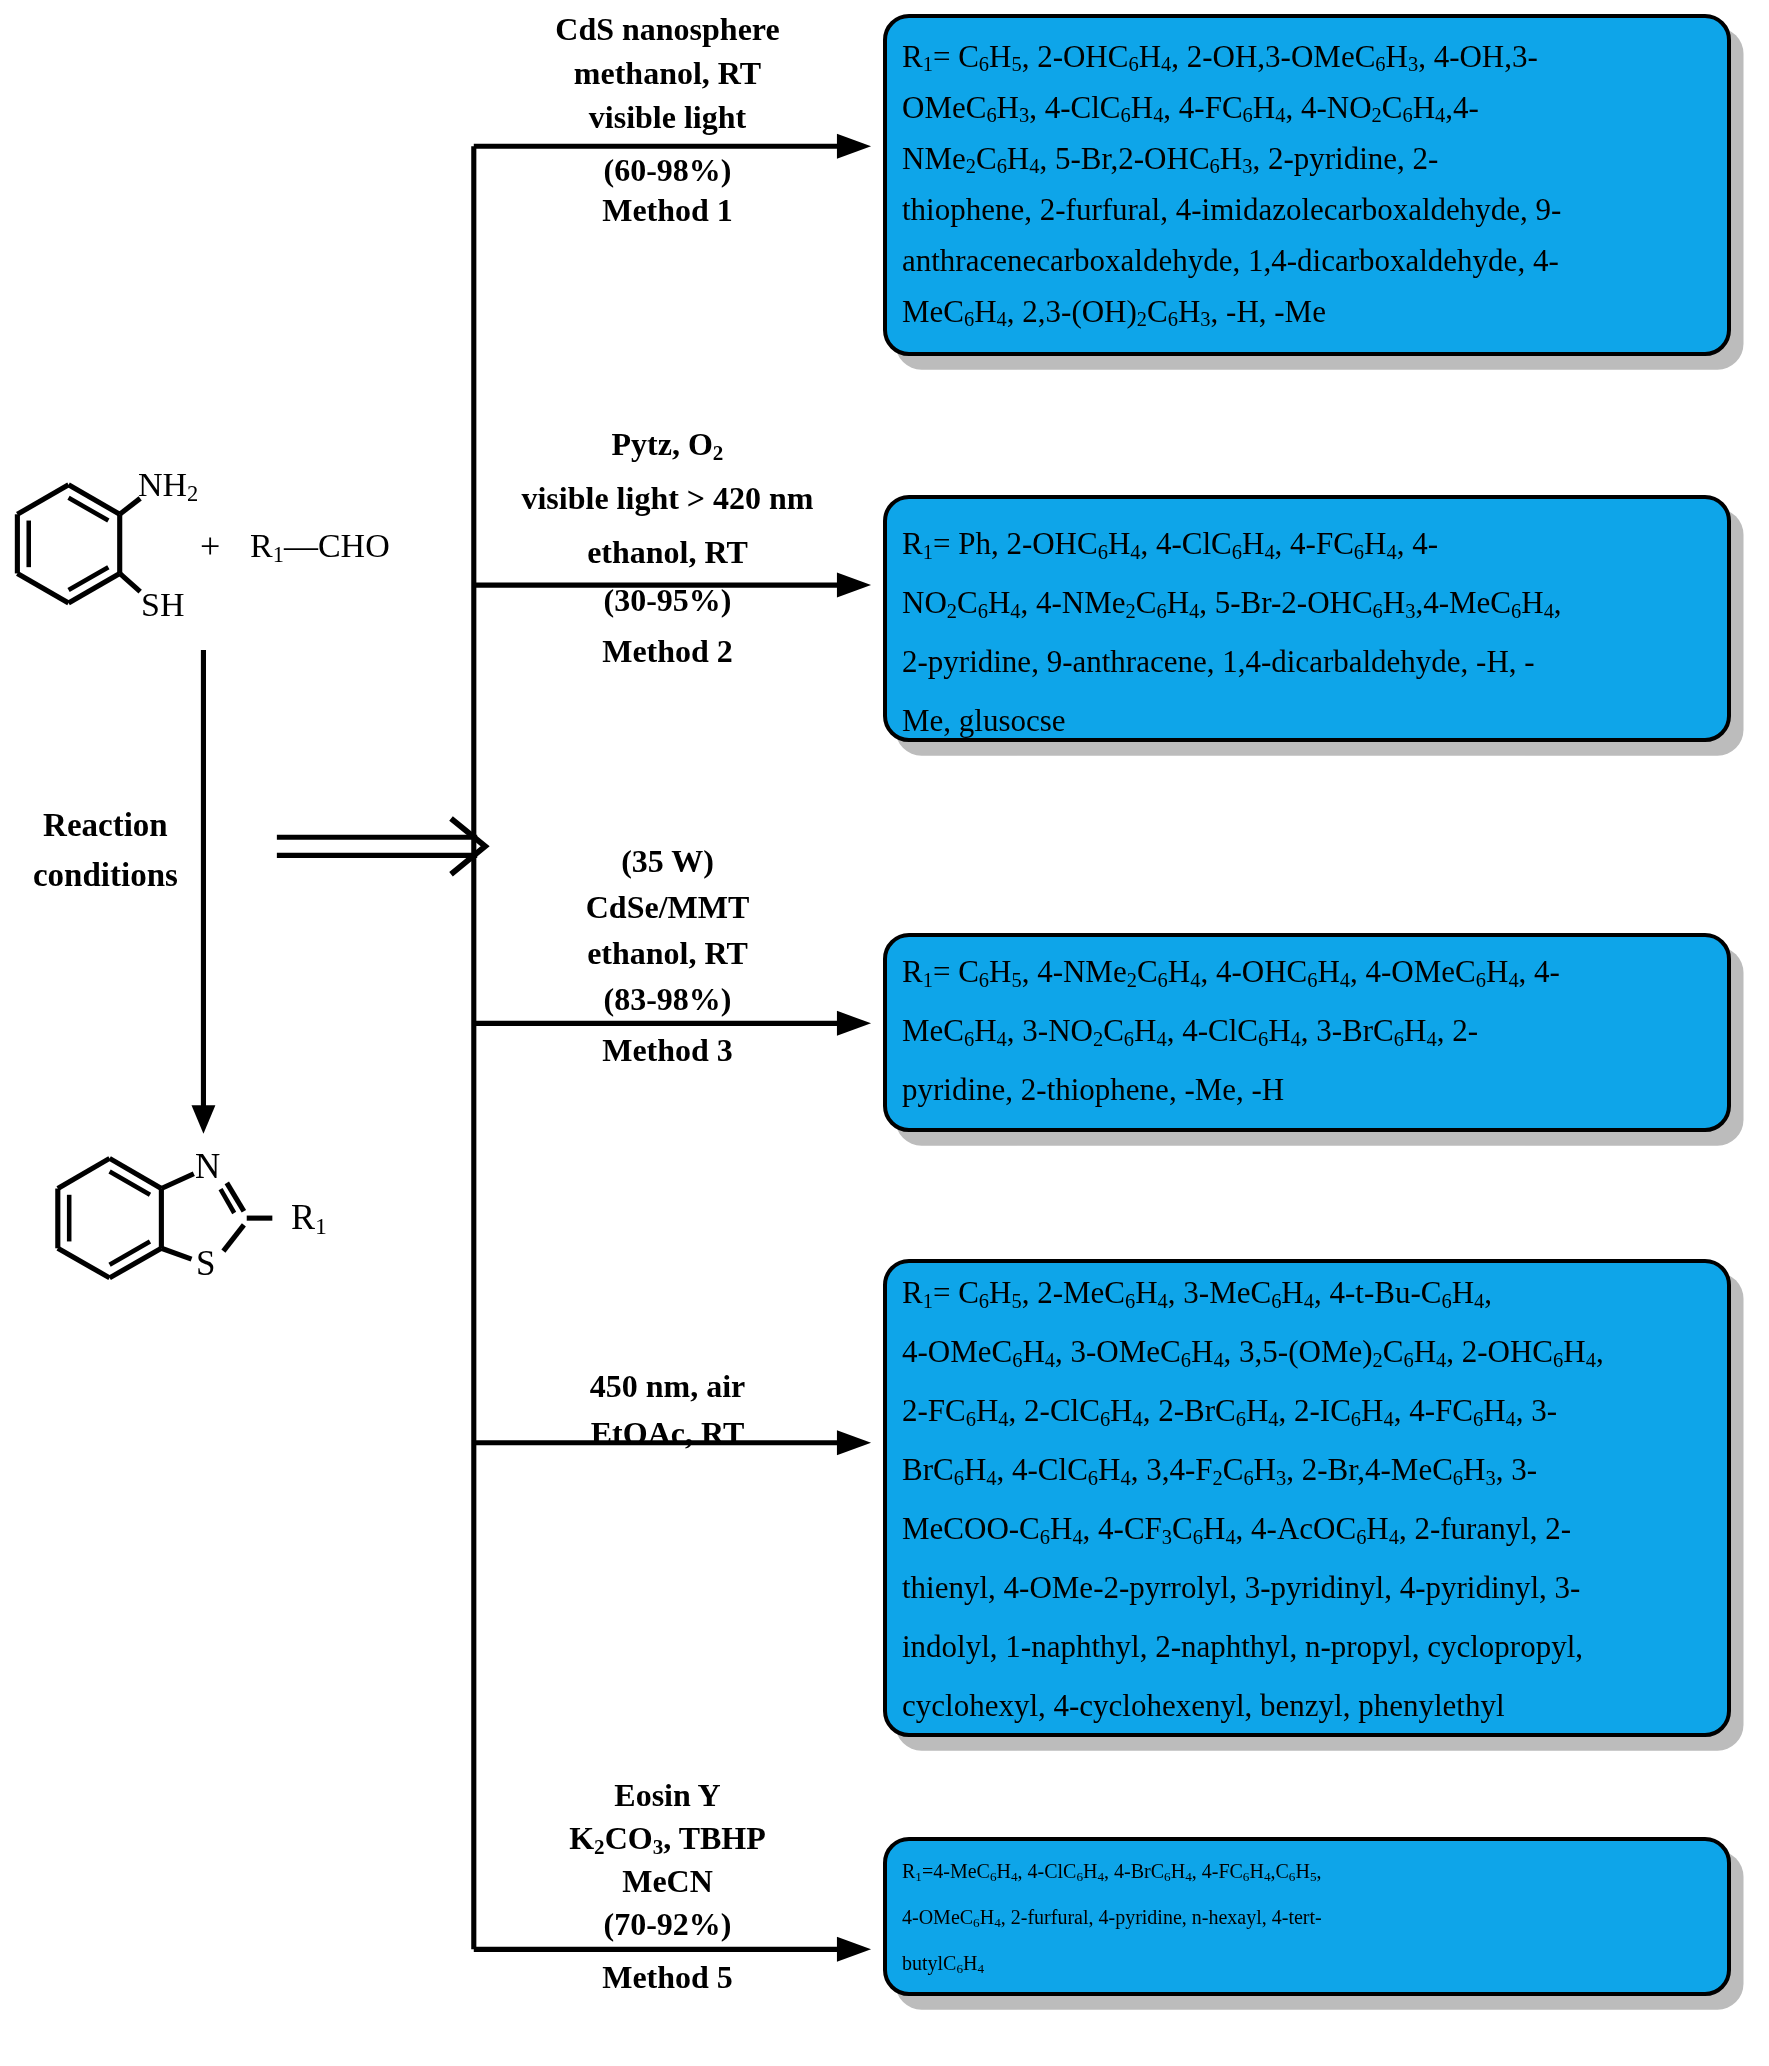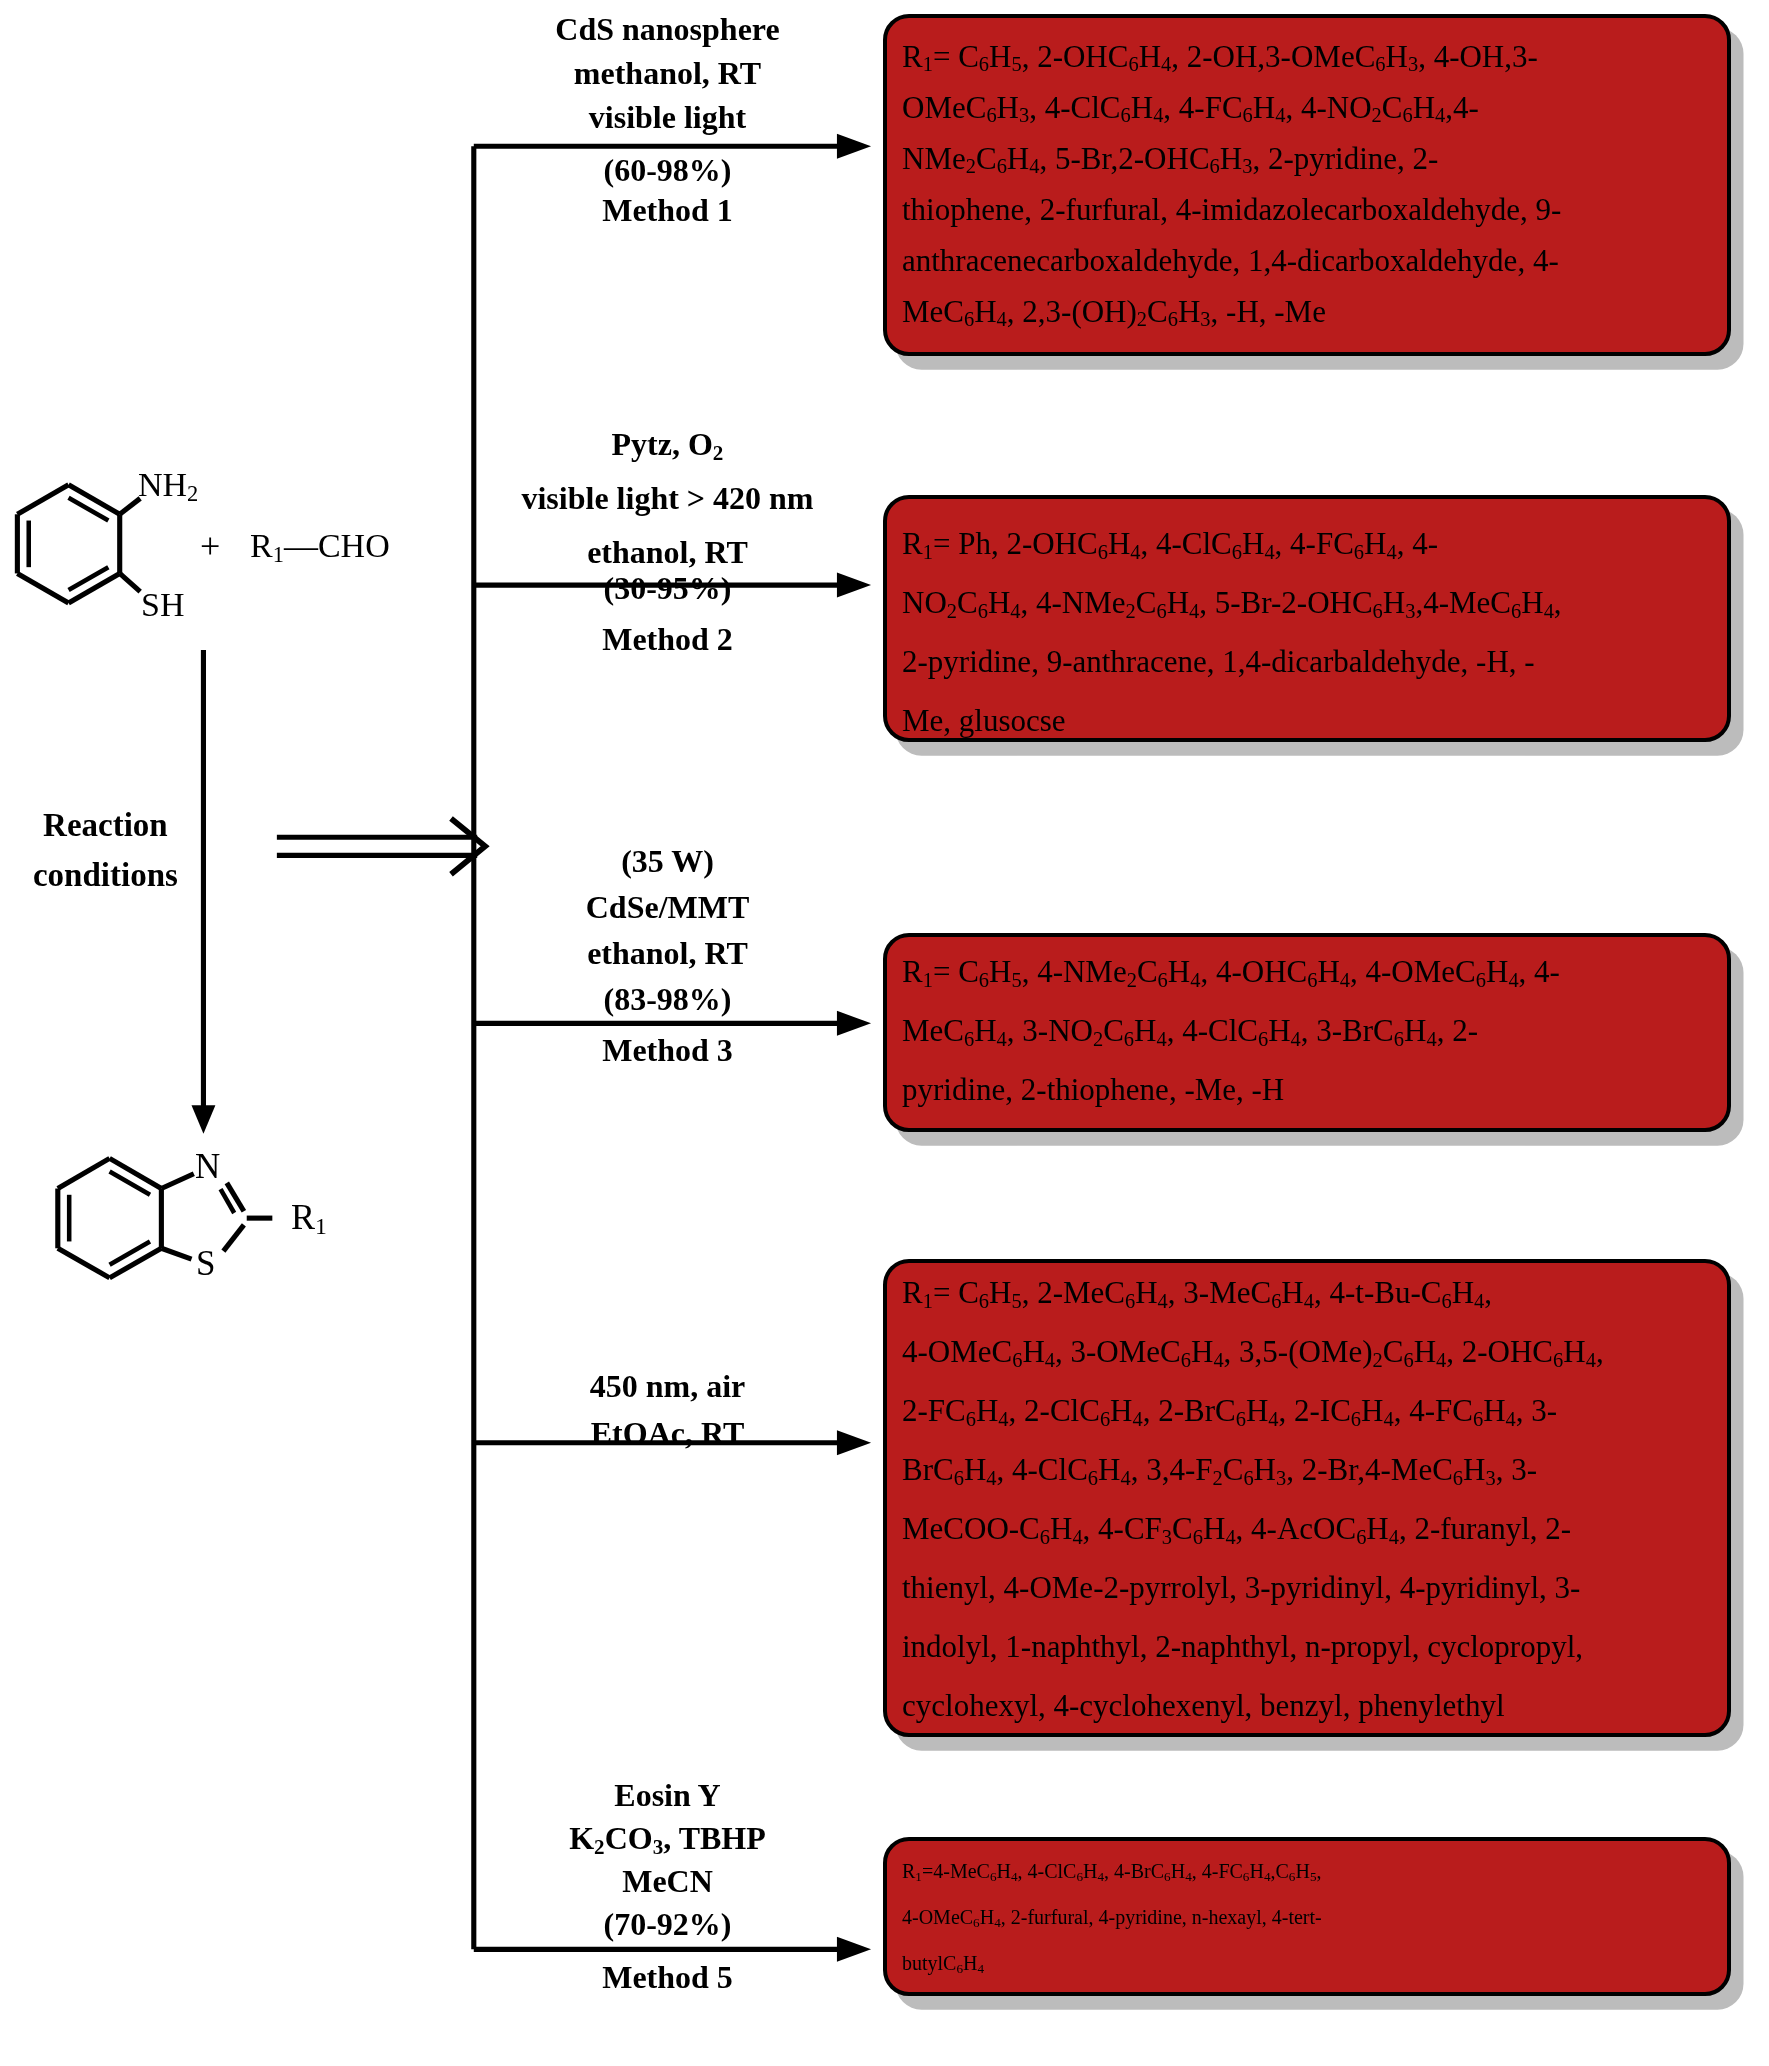--- a/index.html
+++ b/index.html
@@ -2,21 +2,21 @@
 <html style="font-size:9px"><head>
 <meta charset="utf-8">
 <style>
   html,body{margin:0;padding:0;background:#fff;}
   body{font-family:"Liberation Serif","DejaVu Serif",serif;color:#000;}
   .canvas{position:relative;width:1770px;height:2066px;background:#fff;overflow:hidden;}
   .overlay{position:absolute;left:0;top:0;width:1770px;height:2066px;pointer-events:none;}
   .struct{position:absolute;}
   .lbl{position:absolute;white-space:nowrap;}
   .cond{position:absolute;left:474px;width:387px;text-align:center;font-weight:bold;white-space:nowrap;}
-  .box{position:absolute;left:883px;width:848px;box-sizing:border-box;background:#b91c1c;
+  .box{position:absolute;left:883px;width:848px;box-sizing:border-box;background:#0ea5e9;
        border:4px solid #000;border-radius:26px;box-shadow:12.5px 13.7px 0 #bcbcbc;
        padding:0 15px;white-space:nowrap;overflow:hidden;}
   sub{font-size:.66em;line-height:0;vertical-align:baseline;position:relative;bottom:-0.22em;}
   svg line, svg path, svg polyline{stroke:#000;fill:none;}
   svg polygon{fill:#000;stroke:none;}
 </style>
 </head>
 <body>
 
 <div class="canvas">
@@ -107,21 +107,21 @@
   </svg>
   <div class="lbl" style="left:195px;top:1147px;font-size:35px;">N</div>
   <div class="lbl" style="left:196px;top:1244px;font-size:35px;">S</div>
   <div class="lbl" style="left:291px;top:1196px;font-size:36px;font-family:Liberation Serif, serif;">R<sub>1</sub></div>
 
   <div class="cond" style="top:6.8px;font-size:32px;line-height:44px;">CdS nanosphere<br>methanol, RT<br>visible light</div>
   <div class="cond" style="top:150px;font-size:32px;line-height:40px;">(60-98%)<br>Method 1</div>
   <div class="box" style="top:14.2px;height:342px;padding-top:12.5px;font-size:31px;line-height:51px;">R<sub>1</sub>= C<sub>6</sub>H<sub>5</sub>, 2-OHC<sub>6</sub>H<sub>4</sub>, 2-OH,3-OMeC<sub>6</sub>H<sub>3</sub>, 4-OH,3-<br>OMeC<sub>6</sub>H<sub>3</sub>, 4-ClC<sub>6</sub>H<sub>4</sub>, 4-FC<sub>6</sub>H<sub>4</sub>, 4-NO<sub>2</sub>C<sub>6</sub>H<sub>4</sub>,4-<br>NMe<sub>2</sub>C<sub>6</sub>H<sub>4</sub>, 5-Br,2-OHC<sub>6</sub>H<sub>3</sub>, 2-pyridine, 2-<br>thiophene, 2-furfural, 4-imidazolecarboxaldehyde, 9-<br>anthracenecarboxaldehyde, 1,4-dicarboxaldehyde, 4-<br>MeC<sub>6</sub>H<sub>4</sub>, 2,3-(OH)<sub>2</sub>C<sub>6</sub>H<sub>3</sub>, -H, -Me</div>
 
   <div class="cond" style="top:417px;font-size:32px;line-height:54px;">Pytz, O<sub>2</sub><br>visible light &gt; 420 nm<br>ethanol, RT</div>
-  <div class="cond" style="top:563px;font-size:32px;line-height:51px;">(30-95%)<br>Method 2</div>
+  <div class="cond" style="top:575px;font-size:32px;line-height:51px;">(30-95%)<br>Method 2</div>
   <div class="box" style="top:495px;height:247px;padding-top:15px;font-size:31px;line-height:59px;">R<sub>1</sub>= Ph, 2-OHC<sub>6</sub>H<sub>4</sub>, 4-ClC<sub>6</sub>H<sub>4</sub>, 4-FC<sub>6</sub>H<sub>4</sub>, 4-<br>NO<sub>2</sub>C<sub>6</sub>H<sub>4</sub>, 4-NMe<sub>2</sub>C<sub>6</sub>H<sub>4</sub>, 5-Br-2-OHC<sub>6</sub>H<sub>3</sub>,4-MeC<sub>6</sub>H<sub>4</sub>,<br>2-pyridine, 9-anthracene, 1,4-dicarbaldehyde, -H, -<br>Me, glusocse</div>
 
   <div class="cond" style="top:838px;font-size:32px;line-height:46px;">(35 W)<br>CdSe/MMT<br>ethanol, RT<br>(83-98%)</div>
   <div class="cond" style="top:1029px;font-size:32px;line-height:43px;">Method 3</div>
   <div class="box" style="top:933px;height:199px;padding-top:5.1px;font-size:31px;line-height:59px;">R<sub>1</sub>= C<sub>6</sub>H<sub>5</sub>, 4-NMe<sub>2</sub>C<sub>6</sub>H<sub>4</sub>, 4-OHC<sub>6</sub>H<sub>4</sub>, 4-OMeC<sub>6</sub>H<sub>4</sub>, 4-<br>MeC<sub>6</sub>H<sub>4</sub>, 3-NO<sub>2</sub>C<sub>6</sub>H<sub>4</sub>, 4-ClC<sub>6</sub>H<sub>4</sub>, 3-BrC<sub>6</sub>H<sub>4</sub>, 2-<br>pyridine, 2-thiophene, -Me, -H</div>
 
   <div class="cond" style="top:1333px;font-size:32px;line-height:47px;margin-top:30px;">450 nm, air<br>EtOAc, RT</div>
   <div class="box" style="top:1259px;height:478px;padding-top:0;font-size:31px;line-height:59px;">R<sub>1</sub>= C<sub>6</sub>H<sub>5</sub>, 2-MeC<sub>6</sub>H<sub>4</sub>, 3-MeC<sub>6</sub>H<sub>4</sub>, 4-t-Bu-C<sub>6</sub>H<sub>4</sub>,<br>4-OMeC<sub>6</sub>H<sub>4</sub>, 3-OMeC<sub>6</sub>H<sub>4</sub>, 3,5-(OMe)<sub>2</sub>C<sub>6</sub>H<sub>4</sub>, 2-OHC<sub>6</sub>H<sub>4</sub>,<br>2-FC<sub>6</sub>H<sub>4</sub>, 2-ClC<sub>6</sub>H<sub>4</sub>, 2-BrC<sub>6</sub>H<sub>4</sub>, 2-IC<sub>6</sub>H<sub>4</sub>, 4-FC<sub>6</sub>H<sub>4</sub>, 3-<br>BrC<sub>6</sub>H<sub>4</sub>, 4-ClC<sub>6</sub>H<sub>4</sub>, 3,4-F<sub>2</sub>C<sub>6</sub>H<sub>3</sub>, 2-Br,4-MeC<sub>6</sub>H<sub>3</sub>, 3-<br>MeCOO-C<sub>6</sub>H<sub>4</sub>, 4-CF<sub>3</sub>C<sub>6</sub>H<sub>4</sub>, 4-AcOC<sub>6</sub>H<sub>4</sub>, 2-furanyl, 2-<br>thienyl, 4-OMe-2-pyrrolyl, 3-pyridinyl, 4-pyridinyl, 3-<br>indolyl, 1-naphthyl, 2-naphthyl, n-propyl, cyclopropyl,<br>cyclohexyl, 4-cyclohexenyl, benzyl, phenylethyl</div>
 
   <div class="cond" style="top:1774px;font-size:32px;line-height:43px;">Eosin Y<br>K<sub>2</sub>CO<sub>3</sub>, TBHP<br>MeCN<br>(70-92%)</div>

